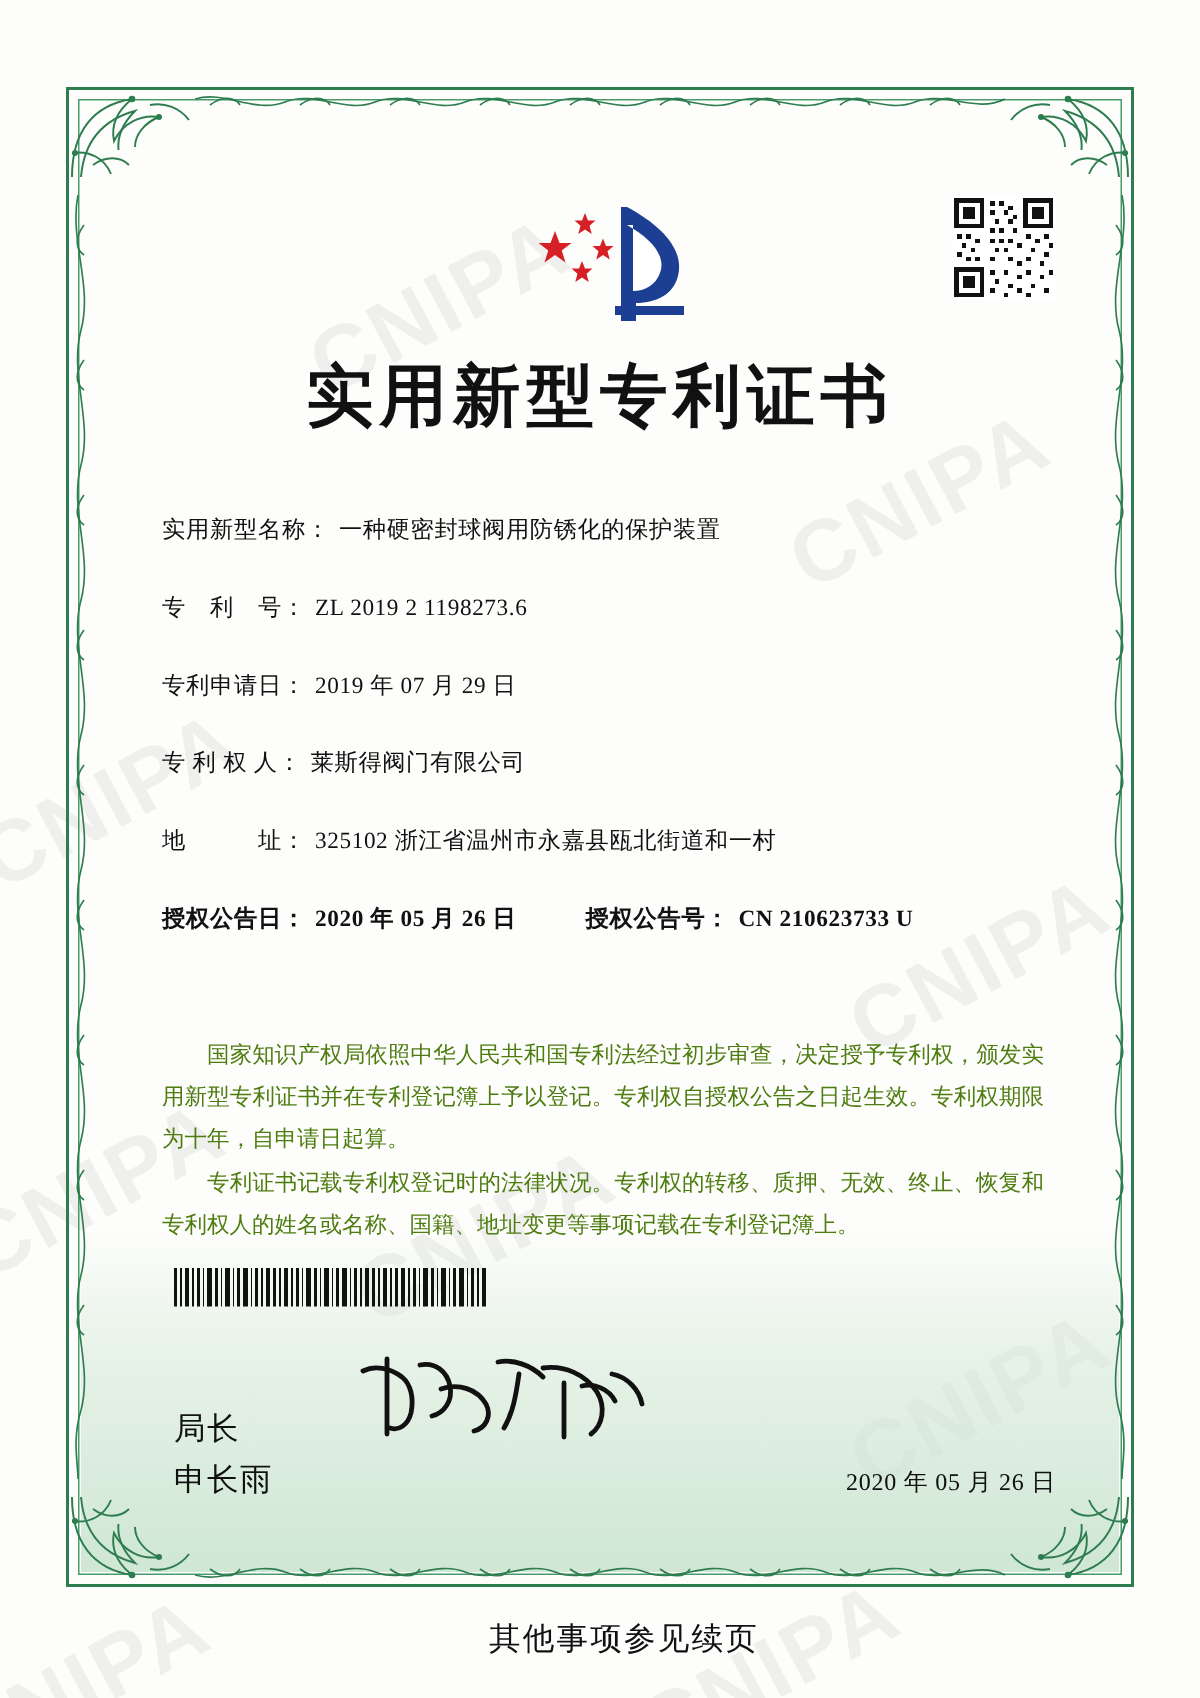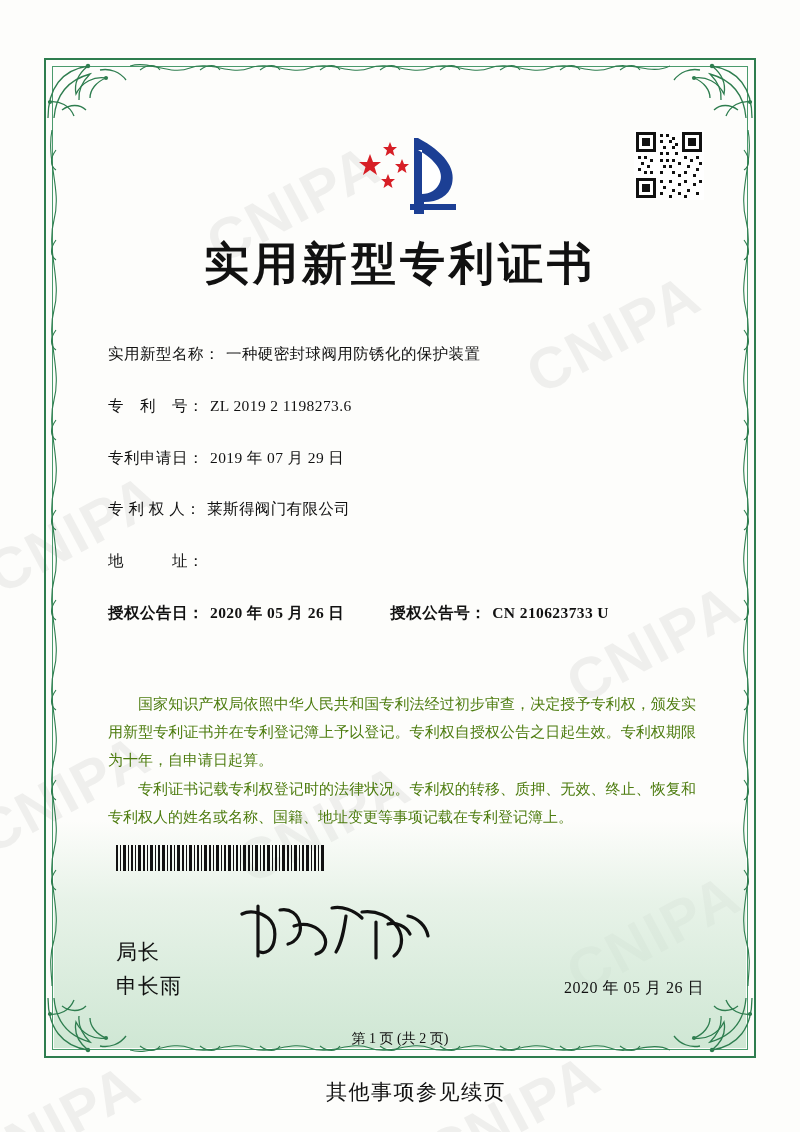--- a/index.html
+++ b/index.html
@@ -469,20 +469,21 @@
     <div class="f-row">
       <span class="f-label">专利申请日：</span>
       <span class="f-value">2019 年 07 月 29 日</span>
     </div>
     <div class="f-row">
       <span class="f-label">专 利 权 人：</span>
       <span class="f-value">莱斯得阀门有限公司</span>
     </div>
     <div class="f-row">
       <span class="f-label">地　　　址：</span>
+      <span class="f-value">325102 浙江省温州市永嘉县瓯北街道和一村</span>
     </div>
     <div class="f-row two-col">
       <span class="f-label">授权公告日：</span>
       <span class="f-value">2020 年 05 月 26 日</span>
       <span class="f-spacer"></span>
       <span class="f-label">授权公告号：</span>
       <span class="f-value">CN 210623733 U</span>
     </div>
   </div>
 
@@ -568,16 +569,15 @@
       <path d="M110 20 C108 34 106 46 100 56"></path>
       <path d="M126 16 C140 14 154 20 162 32 C168 42 166 54 158 60"></path>
       <path d="M140 26 L140 62"></path>
       <path d="M152 28 C160 26 170 30 174 38"></path>
       <path d="M172 20 C182 22 190 30 192 40"></path>
     </svg>
   </div>
 
   <div class="issue-date">2020 年 05 月 26 日</div>
 
-  <div class="page-num">第 1 页 (共 2 页)</div>
   <div class="footer-note">其他事项参见续页</div>
 
 </div>
 
 </body></html>

